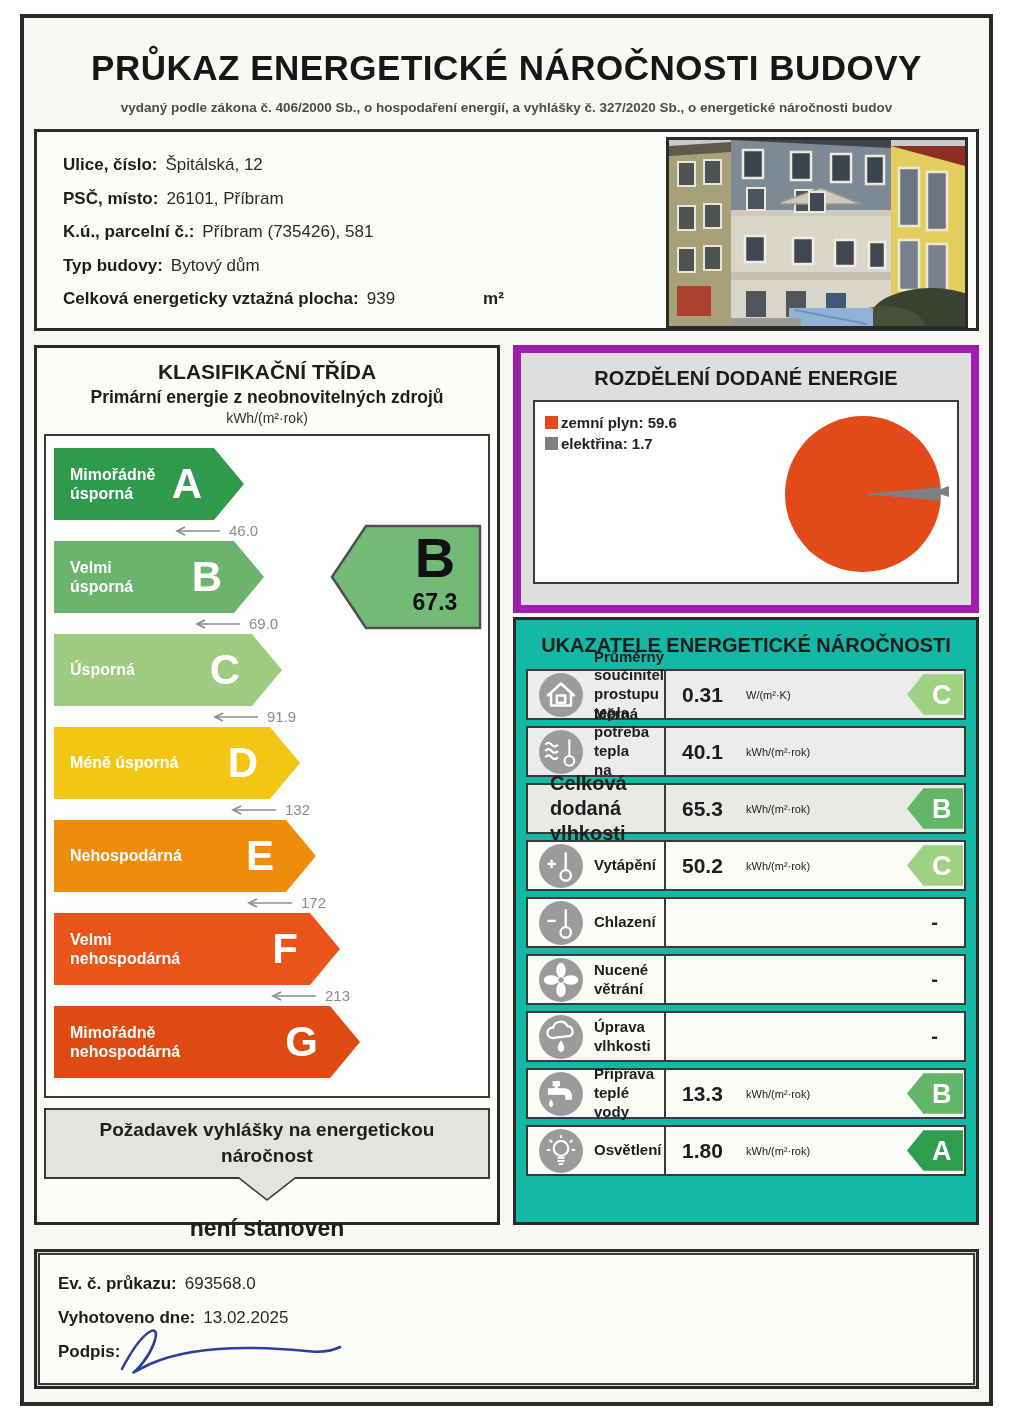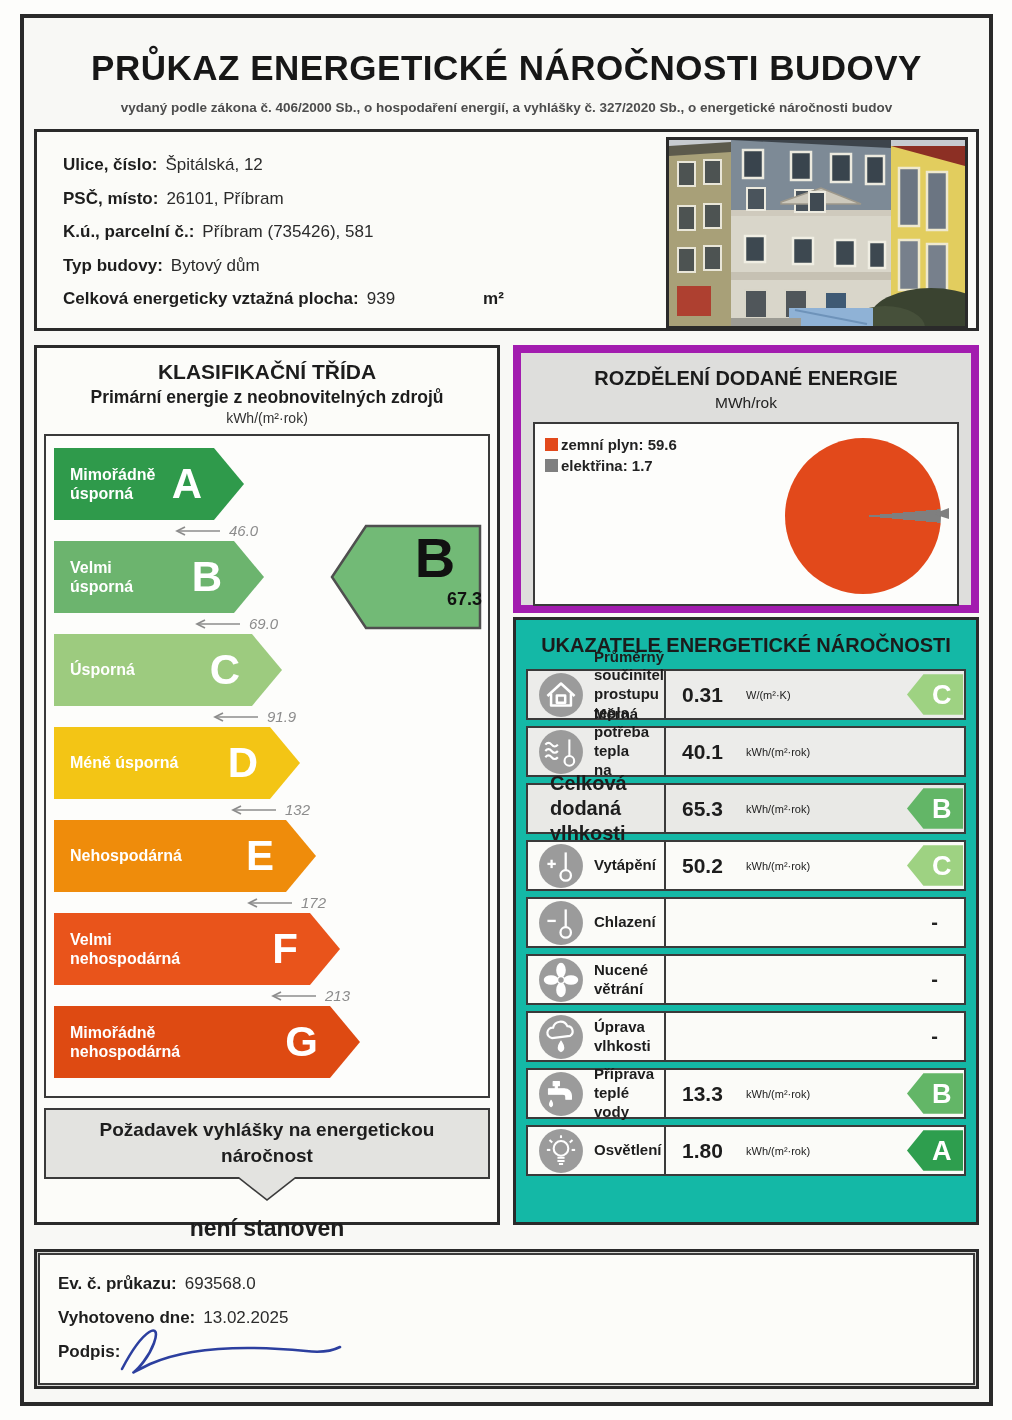--- a/index.html
+++ b/index.html
@@ -60,31 +60,31 @@
   }
   .class-label {
     padding-left:16px; font-weight:bold; font-size:16px; line-height:1.2;
     white-space:pre-line;
   }
   .class-letter {
     margin-left:auto; padding-right:42px; font-size:42px; font-weight:bold; line-height:1;
   }
   .threshold {
     height:21px; display:flex; align-items:center; gap:7px;
-    font-size:15px; color:#8c8c8c;font-style:italic;
+    font-size:15px; color:#8c8c8c;
   }
   .value-arrow { position:absolute; right:6px; top:87px; width:152px; height:108px; }
   .value-arrow svg { position:absolute; inset:0; }
   .va-letter {
     position:absolute; left:58px; top:2px; width:94px; text-align:center;
     font-size:56px; font-weight:bold; color:#111;
   }
   .va-value {
-    position:absolute; left:58px; top:66px; width:94px; text-align:right;
-    font-size:18px; font-weight:bold; color:#111;
+    position:absolute; left:58px; top:66px; width:94px; text-align:center;
+    font-size:23px; font-weight:bold; color:#111;
   }
   .req-box { margin-top:10px; position:relative; }
   .req-title {
     border:2px solid #3a3a3a; background:#e3e3e0; text-align:center;
     font-size:19px; font-weight:bold; padding:7px 30px 9px 30px; line-height:1.35;
   }
   .req-chevron {
     width:0; height:0; margin:0 auto; position:relative; top:-2px;
     border-left:28px solid transparent; border-right:28px solid transparent;
     border-top:22px solid #e3e3e0;
@@ -321,21 +321,20 @@
         <div class="req-box">
           <div class="req-title">Požadavek vyhlášky na energetickou náročnost</div>
           <div class="req-chevron"></div>
           <div class="req-value">není stanoven</div>
         </div>
       </div>
 
       <div class="right-col">
         <div class="pie-panel">
           <div class="panel-title">ROZDĚLENÍ DODANÉ ENERGIE</div>
-          <div class="panel-unit">MWh/rok</div>
           <div class="chart-box">
             <div class="legend" id="pie-legend">
                 <div class="legend-item">
                   <div class="legend-chip" style="background: rgb(226, 73, 27);"></div>
                   <span>zemní plyn: 59.6</span>
                 </div>
                 <div class="legend-item">
                   <div class="legend-chip" style="background: rgb(127, 127, 127);"></div>
                   <span>elektřina: 1.7</span>
                 </div>

